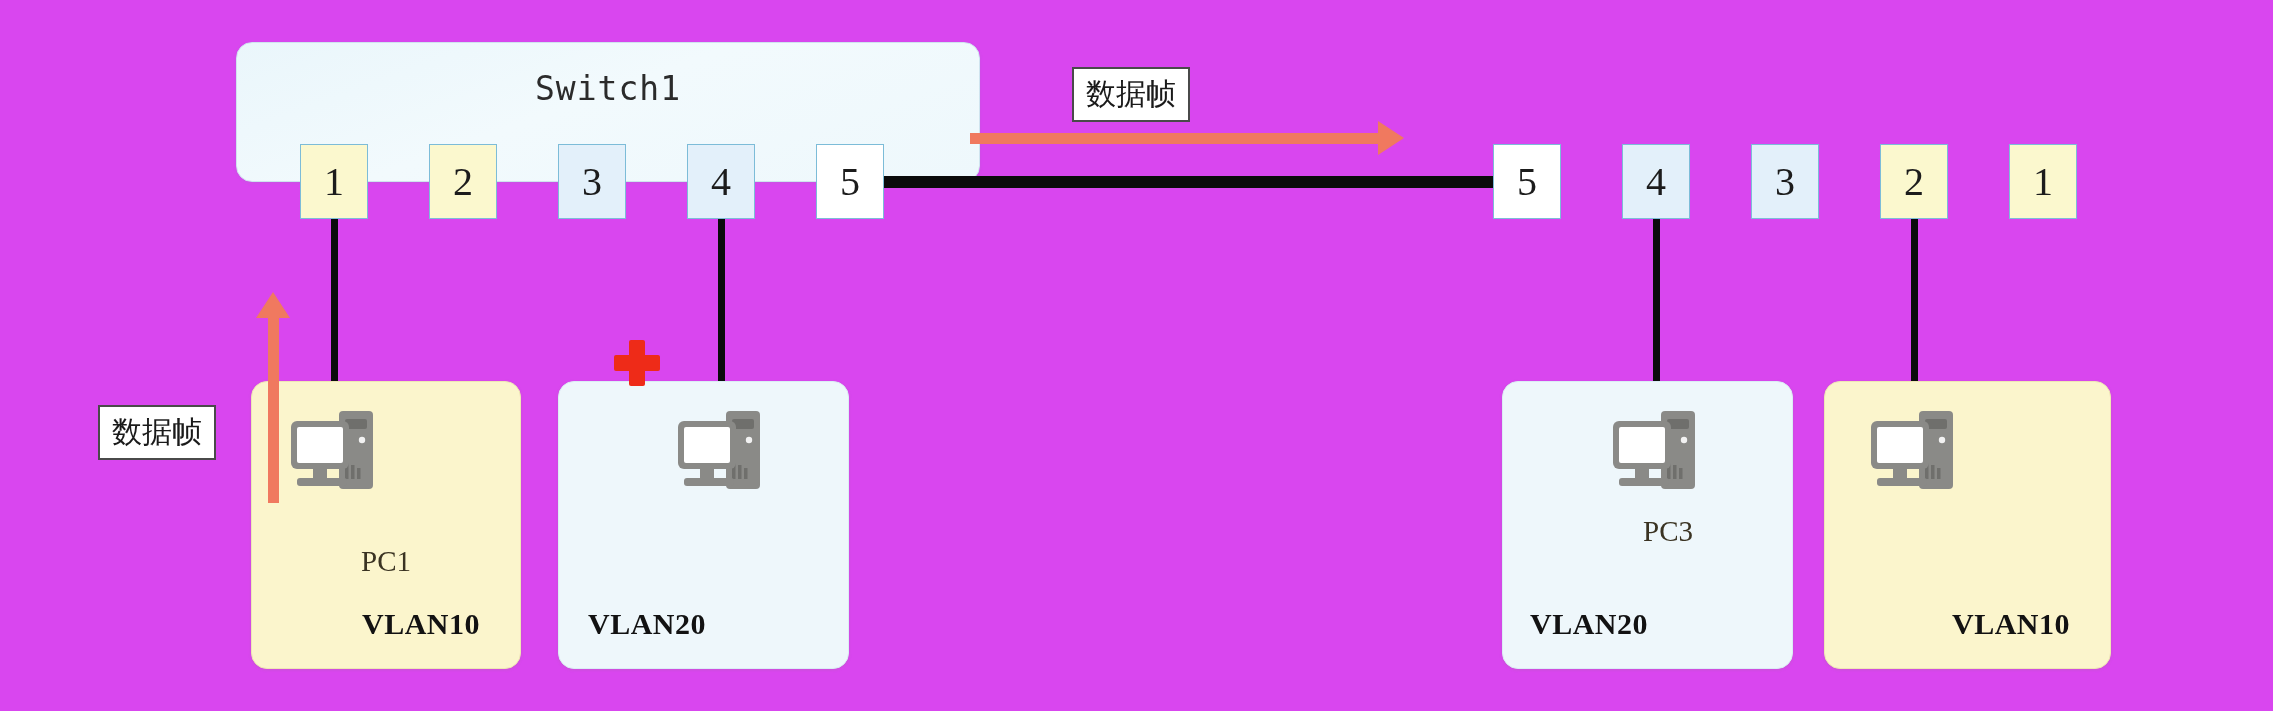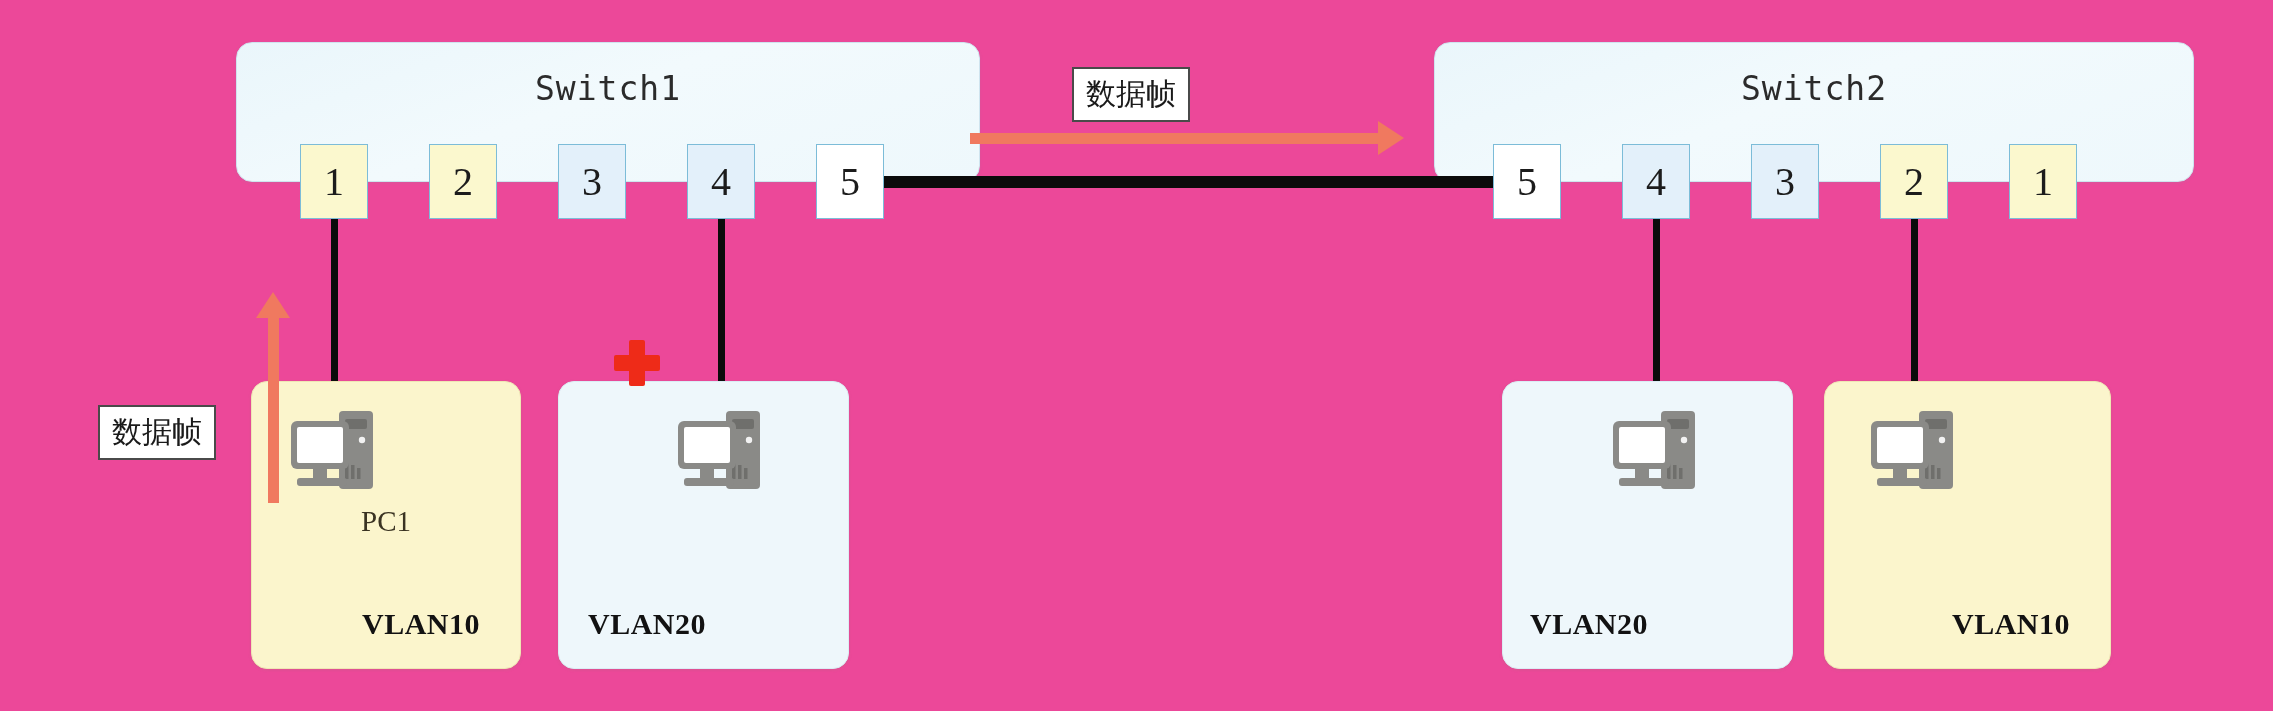--- a/index.html
+++ b/index.html
@@ -4,21 +4,21 @@
 <style>
   html, body {
     margin: 0;
     padding: 0;
     background: #ffffff;
   }
   #stage {
     position: relative;
     width: 2273px;
     height: 711px;
-    background: #ec4899;
+    background: #d946ef;
     overflow: hidden;
     font-family: "Liberation Serif", "DejaVu Serif", serif;
   }
 
   
   .switch-box {
     position: absolute;
     border: 1px solid #cfe4ef;
     border-radius: 16px;
     background: linear-gradient(160deg, #eaf6fb 0%, #f2fafd 45%, #eef8fc 100%);
@@ -186,23 +186,20 @@
   <div class="port vlan20" style="left:558px; top:144px;">
     <span>3</span>
   </div>
   <div class="port vlan20" style="left:687px; top:144px;">
     <span>4</span>
   </div>
   <div class="port trunk" style="left:816px; top:144px;">
     <span>5</span>
   </div>
 
-  <div class="switch-box" style="left:1434px; top:42px; width:760px; height:140px;">
-    <div class="switch-title">Switch2</div>
-  </div>
 
   <div class="port trunk" style="left:1493px; top:144px;">
     <span>5</span>
   </div>
   <div class="port vlan20" style="left:1622px; top:144px;">
     <span>4</span>
   </div>
   <div class="port vlan20" style="left:1751px; top:144px;">
     <span>3</span>
   </div>
@@ -228,21 +225,21 @@
       <circle cx="75" cy="33" r="3.2" fill="#f2f2f2"></circle>
       <rect x="58" y="56" width="3.5" height="16" fill="#6f6f6c"></rect>
       <rect x="64" y="58" width="3.5" height="14" fill="#6f6f6c"></rect>
       <rect x="70" y="61" width="3.5" height="11" fill="#6f6f6c"></rect>
       <rect x="4" y="14" width="58" height="48" rx="6" fill="#8a8a87"></rect>
       <rect x="10" y="20" width="46" height="36" rx="2" fill="#ffffff"></rect>
       <rect x="26" y="62" width="14" height="9" fill="#8a8a87"></rect>
       <rect x="10" y="71" width="50" height="8" rx="3" fill="#8a8a87"></rect>
     </svg>
   </div>
-  <div class="host-label" style="left:251px; top:505px; width:270px;">PC1</div>
+  <div class="host-label" style="left:251px; top:545px; width:270px;">PC1</div>
   <div class="vlan-label" style="left:362px; top:607px;">VLAN10</div>
 
   <div class="host-box vlan20" style="left:558px; top:381px; width:291px; height:288px;"></div>
   <div class="red-cross" style="left:614px; top:340px;"></div>
   <div class="pc-icon" style="left:674px; top:407px;">
     <svg viewBox="0 0 118 96" width="118" height="96" aria-hidden="true">
       <rect x="52" y="4" width="34" height="78" rx="4" fill="#8a8a87"></rect>
       <rect x="58" y="12" width="22" height="10" rx="2" fill="#6f6f6c"></rect>
       <circle cx="75" cy="33" r="3.2" fill="#f2f2f2"></circle>
       <rect x="58" y="56" width="3.5" height="16" fill="#6f6f6c"></rect>
@@ -264,20 +261,21 @@
       <circle cx="75" cy="33" r="3.2" fill="#f2f2f2"></circle>
       <rect x="58" y="56" width="3.5" height="16" fill="#6f6f6c"></rect>
       <rect x="64" y="58" width="3.5" height="14" fill="#6f6f6c"></rect>
       <rect x="70" y="61" width="3.5" height="11" fill="#6f6f6c"></rect>
       <rect x="4" y="14" width="58" height="48" rx="6" fill="#8a8a87"></rect>
       <rect x="10" y="20" width="46" height="36" rx="2" fill="#ffffff"></rect>
       <rect x="26" y="62" width="14" height="9" fill="#8a8a87"></rect>
       <rect x="10" y="71" width="50" height="8" rx="3" fill="#8a8a87"></rect>
     </svg>
   </div>
+  <div class="host-label" style="left:1533px; top:515px; width:270px;">PC3</div>
   <div class="vlan-label" style="left:1530px; top:607px;">VLAN20</div>
 
   <div class="host-box vlan10" style="left:1824px; top:381px; width:287px; height:288px;"></div>
   <div class="pc-icon" style="left:1867px; top:407px;">
     <svg viewBox="0 0 118 96" width="118" height="96" aria-hidden="true">
       <rect x="52" y="4" width="34" height="78" rx="4" fill="#8a8a87"></rect>
       <rect x="58" y="12" width="22" height="10" rx="2" fill="#6f6f6c"></rect>
       <circle cx="75" cy="33" r="3.2" fill="#f2f2f2"></circle>
       <rect x="58" y="56" width="3.5" height="16" fill="#6f6f6c"></rect>
       <rect x="64" y="58" width="3.5" height="14" fill="#6f6f6c"></rect>

